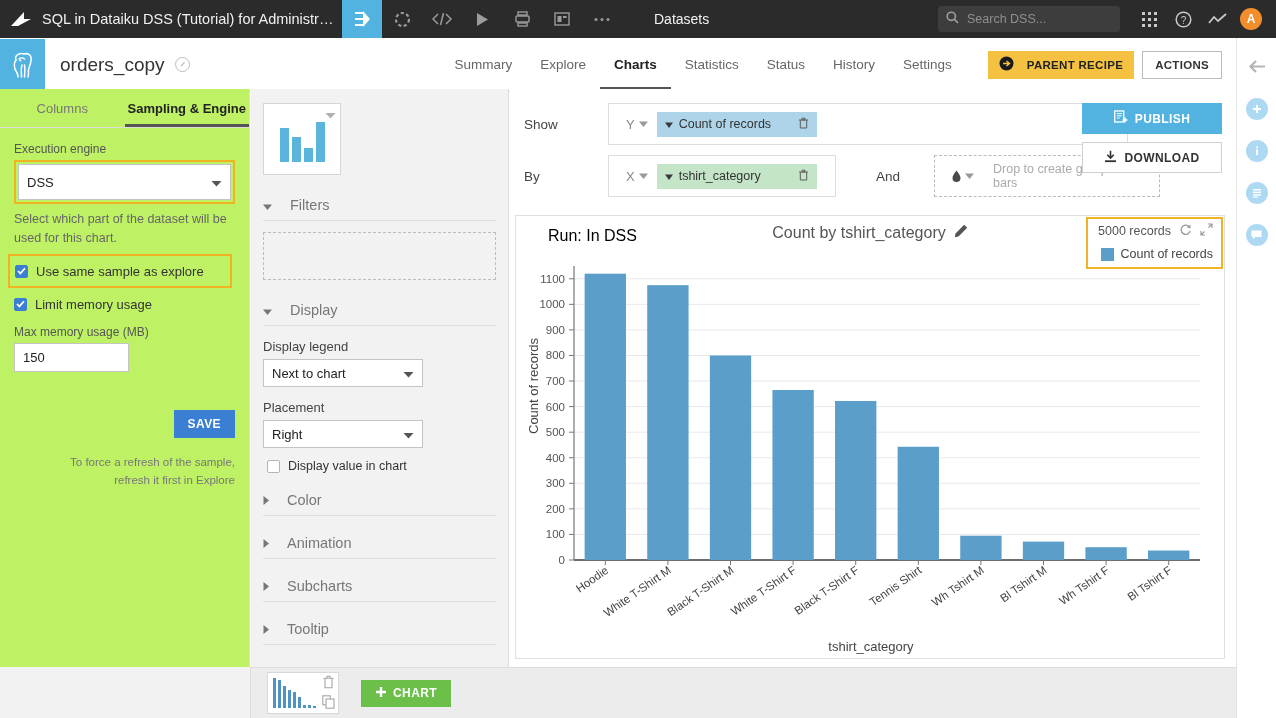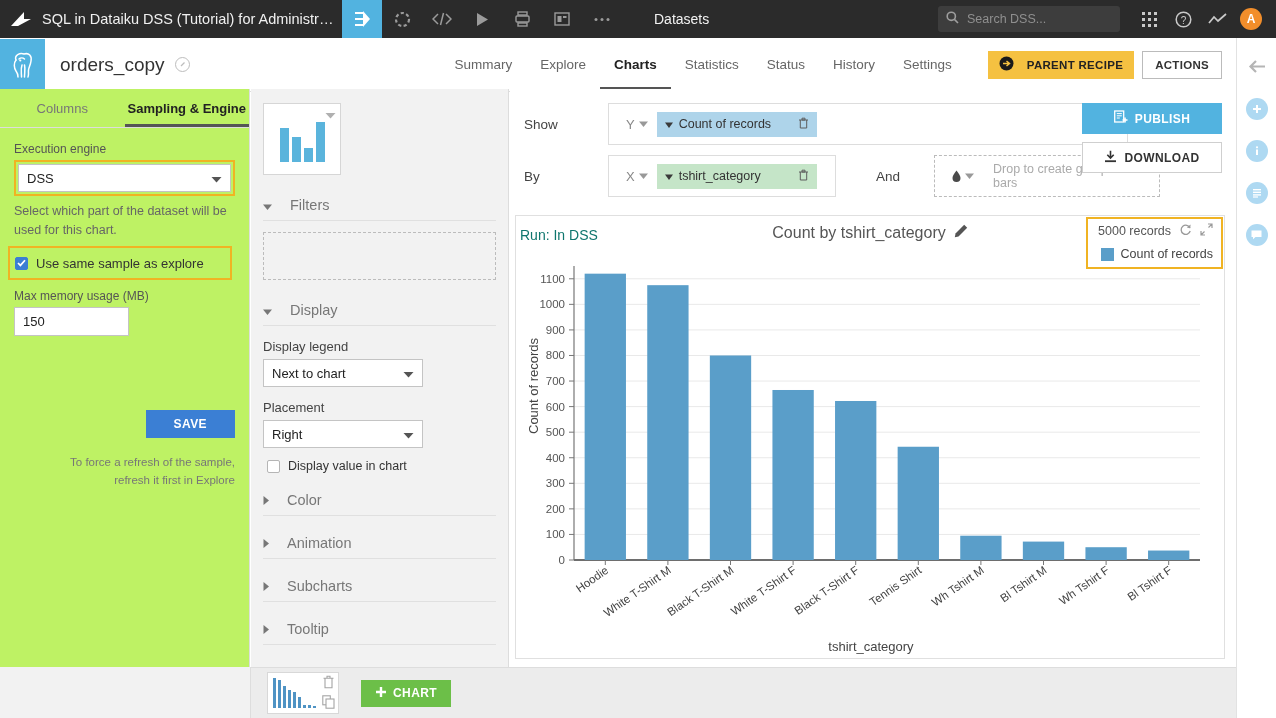--- a/index.html
+++ b/index.html
@@ -104,21 +104,21 @@
     flex:1; display:flex; align-items:center; justify-content:center;
     font-size:13px; color:#777;
   }
   .lp-tab.active{ color:#222; font-weight:bold; box-shadow:inset 0 -3px 0 #555; }
   .lp-body{ padding:14px 14px 0 14px; position:relative; }
   .lp-label{ font-size:12px; color:#555; margin-bottom:4px; }
   .hl-box{
     border:2px solid #f0b323; padding:2px; margin-bottom:6px;
   }
   .select{
-    height:28px; background:#fff; border:1px solid #c4c4c4;
+    height:36px; background:#fff; border:1px solid #c4c4c4;
     display:flex; align-items:center; padding:0 8px; font-size:13px; color:#222;
     position:relative;
   }
   .select .caret{ margin-left:auto; }
   .lp-desc{ font-size:12.5px; color:#666; line-height:19px; margin:2px 0 6px 0; }
   .chk-row{ display:flex; align-items:center; gap:8px; height:24px; }
   .chk{
     width:13px; height:13px; border:1px solid #b5b5b5; background:#fff; border-radius:2px;
     display:flex; align-items:center; justify-content:center; flex:none;
   }
@@ -127,21 +127,21 @@
   .hl-chk{ border:2px solid #f0b323; padding:3px 5px; margin:2px 0 4px -6px; width:224px; }
   .mem-label{ font-size:12px; color:#555; margin:9px 0 4px 0; }
   .mem-input{
     width:115px; height:29px; background:#fff; border:1px solid #c4c4c4;
     font-size:13px; color:#222; padding:0 8px; outline:none;
     font-family:"Liberation Sans", sans-serif;
   }
   .save-btn{
     position:absolute; right:14px; top:282px; background:#3b7fd4; color:#fff;
     font-size:12px; font-weight:bold; letter-spacing:.4px;
-    padding:7px 28px; border:0;
+    padding:7px 14px; border:0;
   }
   .lp-note{
     position:absolute; right:14px; top:325px; width:212px;
     font-size:11.5px; color:#777; text-align:right; line-height:18px;
   }
 
   
   .config{
     position:absolute; top:89px; left:251px; width:258px; height:578px;
     background:#f2f2f2; border-right:1px solid #ddd; padding:14px 12px;
@@ -201,21 +201,21 @@
     width:140px; height:31px; background:#fff; border:1px solid #cfcfcf; color:#333;
     font-size:12px; font-weight:bold; letter-spacing:.4px; margin-top:8px;
     display:flex; align-items:center; justify-content:center; gap:7px;
   }
 
   .chartcard{
     position:absolute; left:515px; top:215px; width:710px; height:444px;
     border:1px solid #e0e0e0; background:#fff;
   }
   .cc-head{ position:relative; height:38px; }
-  .cc-run{ position:absolute; left:4px; top:11px; font-size:14px; color:#0f766e; }
+  .cc-run{ position:absolute; left:32px; top:11px; font-size:16px; color:#000000; }
   .cc-title{
     position:absolute; left:0; right:0; top:8px; text-align:center;
     font-size:16px; color:#555; display:flex; align-items:center; justify-content:center; gap:8px;
   }
   .cc-records{
     position:absolute; right:1px; top:1px; border:2px solid #f0b323;
     padding:4px 8px 6px 10px; background:#fff; text-align:right;
   }
   .cc-rec-top{ display:flex; align-items:center; gap:8px; font-size:12.5px; color:#555; }
   .cc-legend{ display:flex; align-items:center; gap:7px; justify-content:flex-end; margin-top:8px; }
@@ -450,20 +450,28 @@
     <div class="lp-desc">Select which part of the dataset will be used for this chart.</div>
     <div class="hl-chk">
       <div class="chk-row">
         <span class="chk on">
           <svg width="9" height="8" viewBox="0 0 9 8">
               <path d="M1 4 L3.4 6.4 L8 1.3" stroke="#fff" stroke-width="1.7" fill="none"></path>
             </svg>
         </span>
         <span class="chk-lbl">Use same sample as explore</span>
       </div>
+    </div>
+    <div class="chk-row">
+      <span class="chk on">
+        <svg width="9" height="8" viewBox="0 0 9 8">
+            <path d="M1 4 L3.4 6.4 L8 1.3" stroke="#fff" stroke-width="1.7" fill="none"></path>
+          </svg>
+      </span>
+      <span class="chk-lbl">Limit memory usage</span>
     </div>
     <div class="mem-label">Max memory usage (MB)</div>
     <input class="mem-input" value="150" style="">
     <button class="save-btn">SAVE</button>
     <div class="lp-note">
       <div>To force a refresh of the sample,</div>
       <div>refresh it first in Explore</div>
     </div>
   </div>
 </div>

